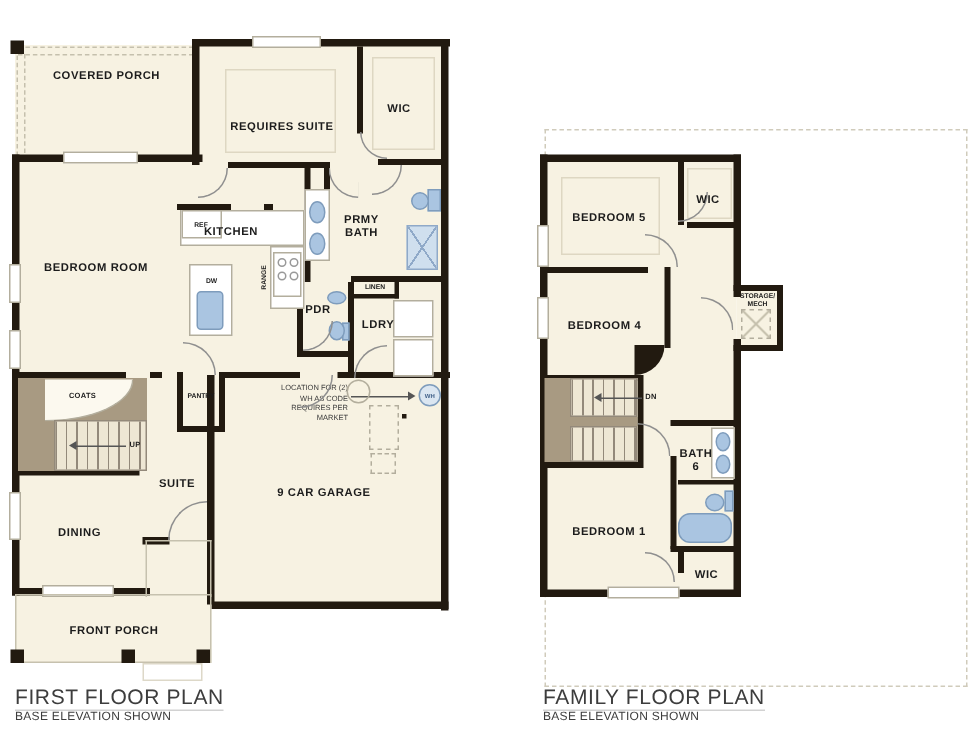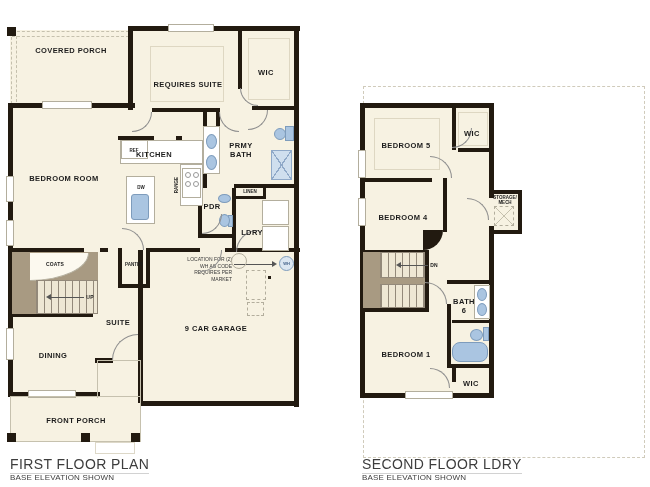--- a/index.html
+++ b/index.html
@@ -179,21 +179,21 @@
     <div class="arc br" style="left:200px;top:250px;width:22px;height:22px"></div>
     <div class="arc tl" style="left:112px;top:334px;width:26px;height:26px"></div>
 
     <div class="lbl" style="left:71px;top:50px">COVERED PORCH</div>
     <div class="lbl" style="left:188px;top:84px">REQUIRES SUITE</div>
     <div class="lbl" style="left:266px;top:72px">WIC</div>
     <div class="lbl" style="left:64px;top:178px">BEDROOM ROOM</div>
     <div class="lbl" style="left:154px;top:154px">KITCHEN</div>
     <div class="lbl wrap" style="left:241px;top:151px;width:38px">PRMY BATH</div>
     <div class="lbl" style="left:212px;top:206px">PDR</div>
-    <div class="lbl" style="left:252px;top:232px">LDRY</div>
+    <div class="lbl" style="left:252px;top:216px">LDRY</div>
     <div class="lbl xs" style="left:250px;top:191px">LINEN</div>
     <div class="lbl xs" style="left:134px;top:264px">PANTRY</div>
     <div class="lbl" style="left:118px;top:322px">SUITE</div>
     <div class="lbl" style="left:53px;top:355px">DINING</div>
     <div class="lbl" style="left:76px;top:420px">FRONT PORCH</div>
     <div class="lbl" style="left:216px;top:328px">9 CAR GARAGE</div>
 
     <div class="title" style="left:10px;top:456px">FIRST FLOOR PLAN</div>
     <div class="subtitle" style="left:10px;top:473px">BASE ELEVATION SHOWN</div>
   </div>
@@ -255,17 +255,17 @@
     <div class="arc tr" style="left:430px;top:368px;width:20px;height:20px"></div>
 
     <div class="lbl" style="left:406px;top:145px">BEDROOM 5</div>
     <div class="lbl" style="left:472px;top:133px">WIC</div>
     <div class="lbl" style="left:403px;top:217px">BEDROOM 4</div>
     <div class="lbl xs wrap" style="left:505px;top:200px;width:30px">STORAGE/ MECH</div>
     <div class="lbl wrap" style="left:464px;top:307px;width:28px">BATH 6</div>
     <div class="lbl" style="left:406px;top:354px">BEDROOM 1</div>
     <div class="lbl" style="left:471px;top:383px">WIC</div>
 
-    <div class="title" style="left:362px;top:456px">SECOND FLOOR LDRY</div>
+    <div class="title" style="left:362px;top:456px">FAMILY FLOOR PLAN</div>
     <div class="subtitle" style="left:362px;top:473px">BASE ELEVATION SHOWN</div>
   </div>
 
 </div>
 
 </body></html>

